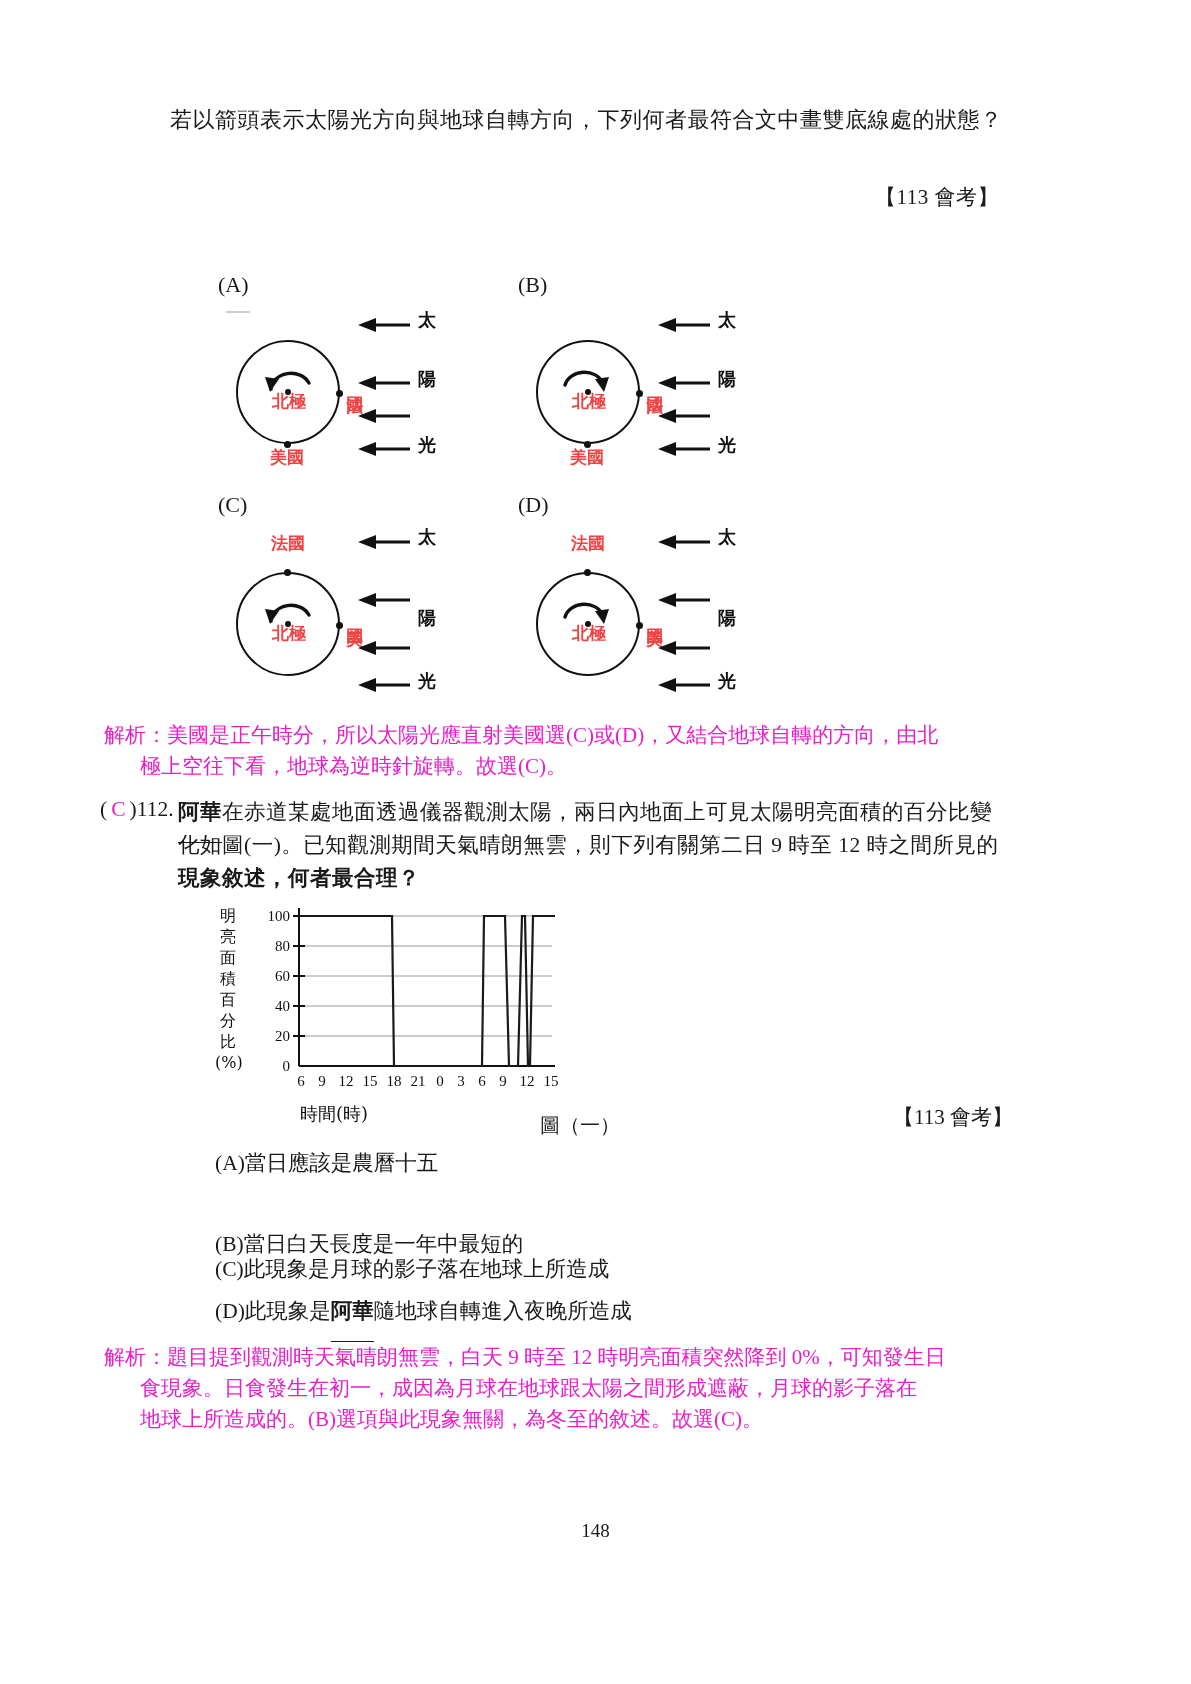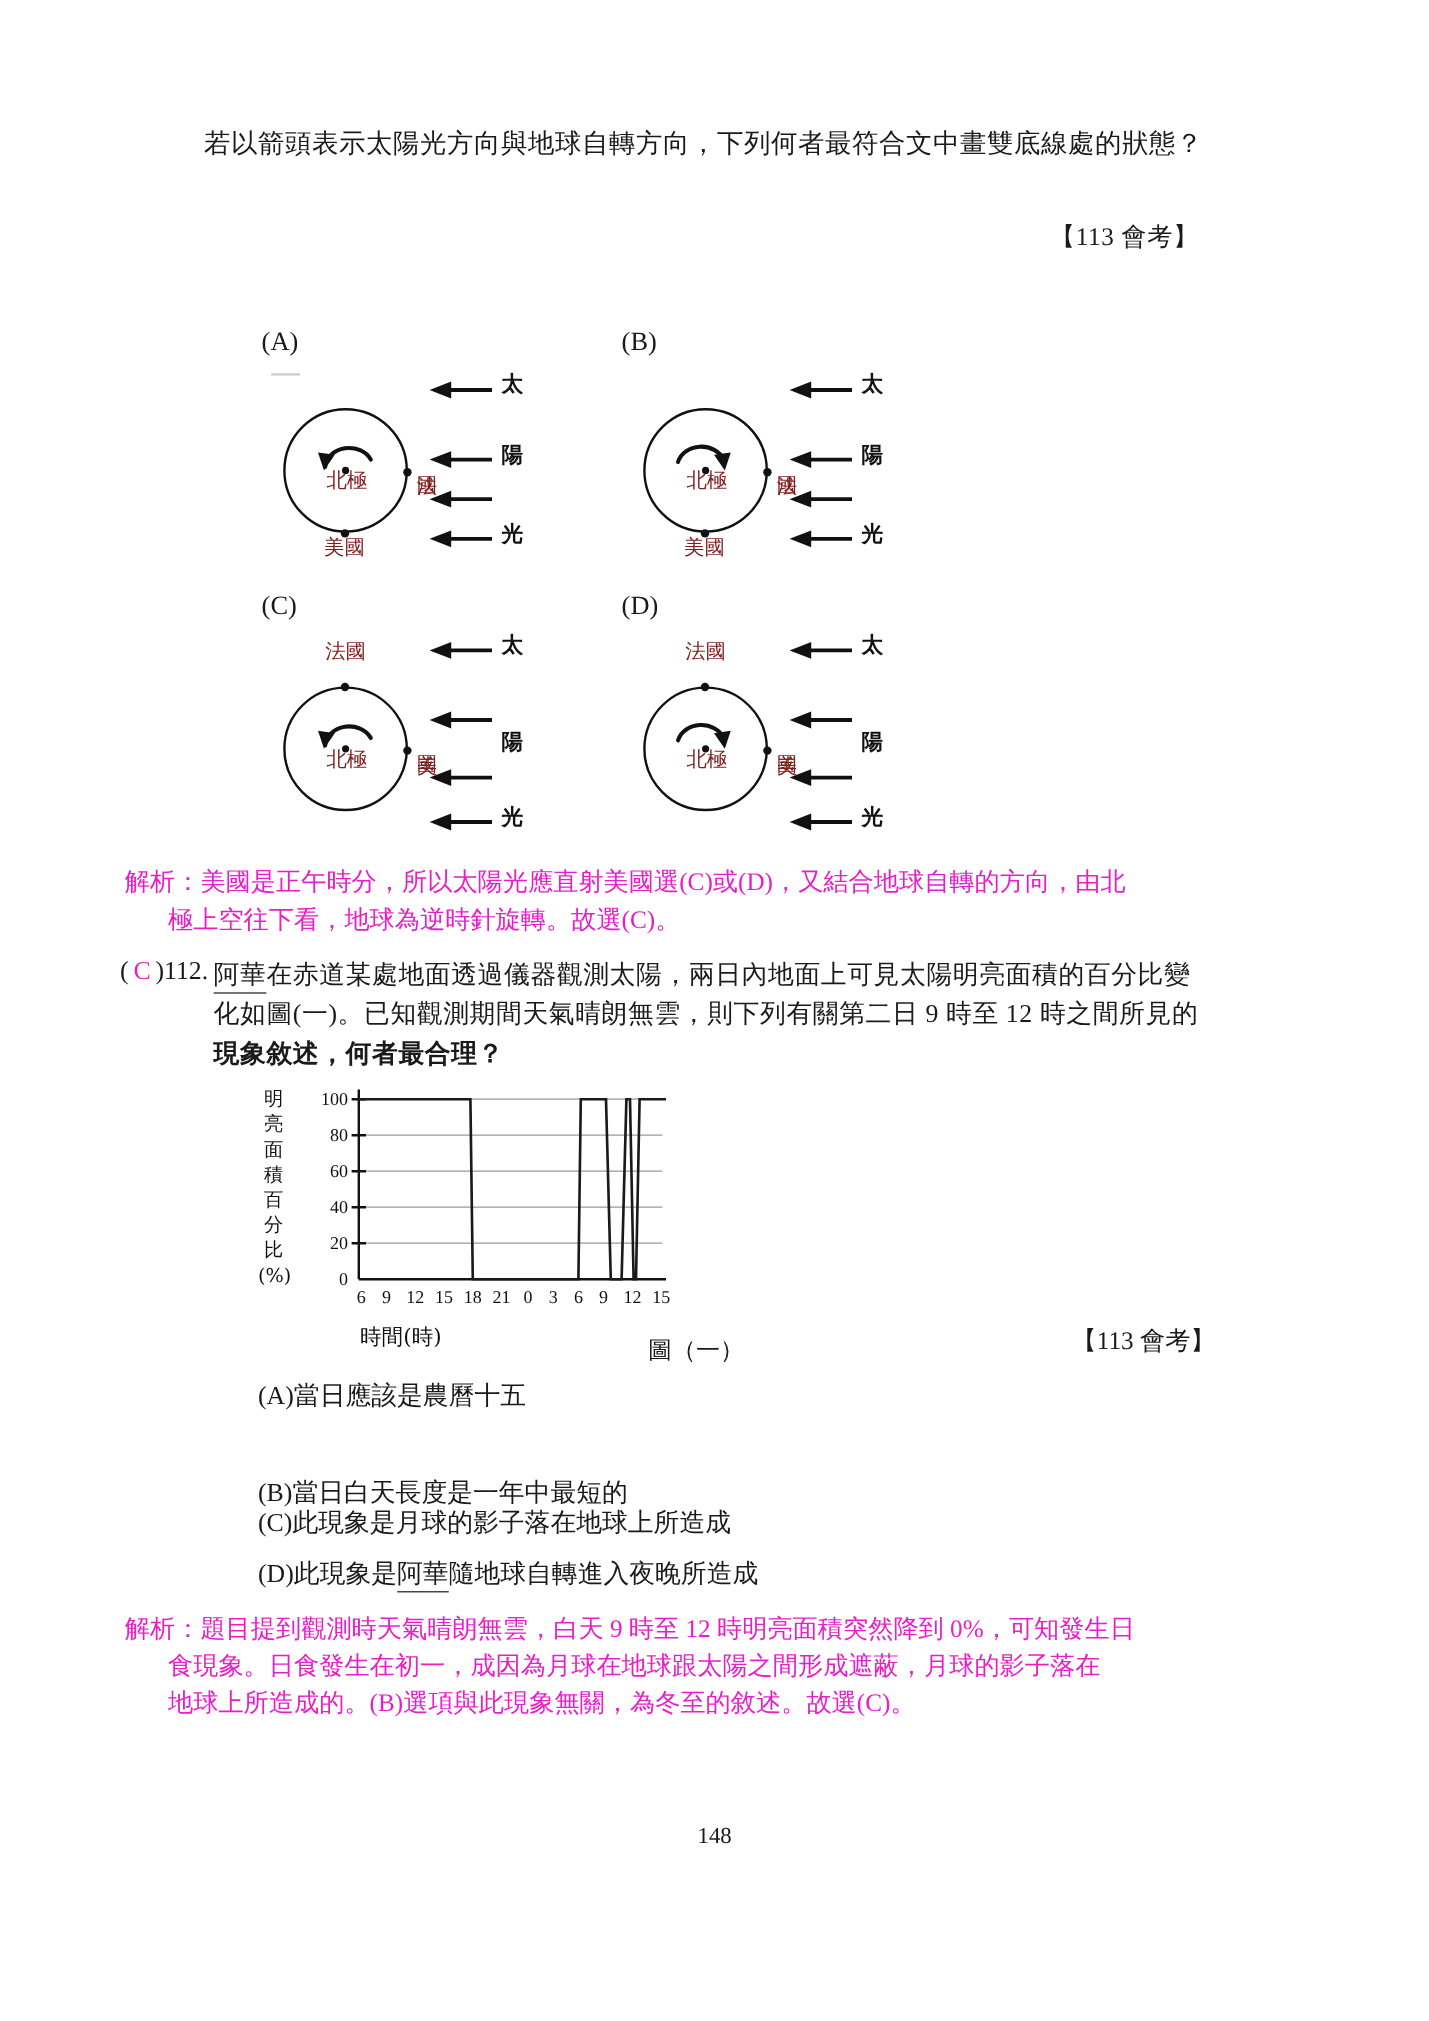--- a/index.html
+++ b/index.html
@@ -69,22 +69,22 @@
     width: 7px;
     height: 7px;
     background: #111;
     border-radius: 50%;
   }
   .cn {
     position: absolute;
     font-family: "DejaVu Serif", "Liberation Serif", serif;
     font-size: 17px;
     line-height: 19px;
-    font-weight: 400;
-    color: #7f1d1d;
+    font-weight: 700;
+    color: #ef4444;
     white-space: pre-line;
     text-align: center;
   }
   .cn.vertical {
     writing-mode: vertical-rl;
     text-orientation: upright;
     line-height: 1.02;
     letter-spacing: 0px;
   }
   .ray {
@@ -129,21 +129,22 @@
     top: 797px;
     font-size: 21.5px;
     white-space: nowrap;
   }
   #q112-l1 { left: 178px; top: 797px; }
   #q112-l2 { left: 178px; top: 830px; }
   #q112-l3 { left: 178px; top: 863px; font-weight: bold; }
 
   .underline-name {
     border-bottom: 1.4px solid #1a1a1a;
-    padding-bottom: 3px;
+    padding-bottom: 18px;
+    font-weight: bold;
   }
 
   
   #chart-wrap {
     position: absolute;
     left: 215px;
     top: 900px;
     width: 420px;
     height: 230px;
   }

